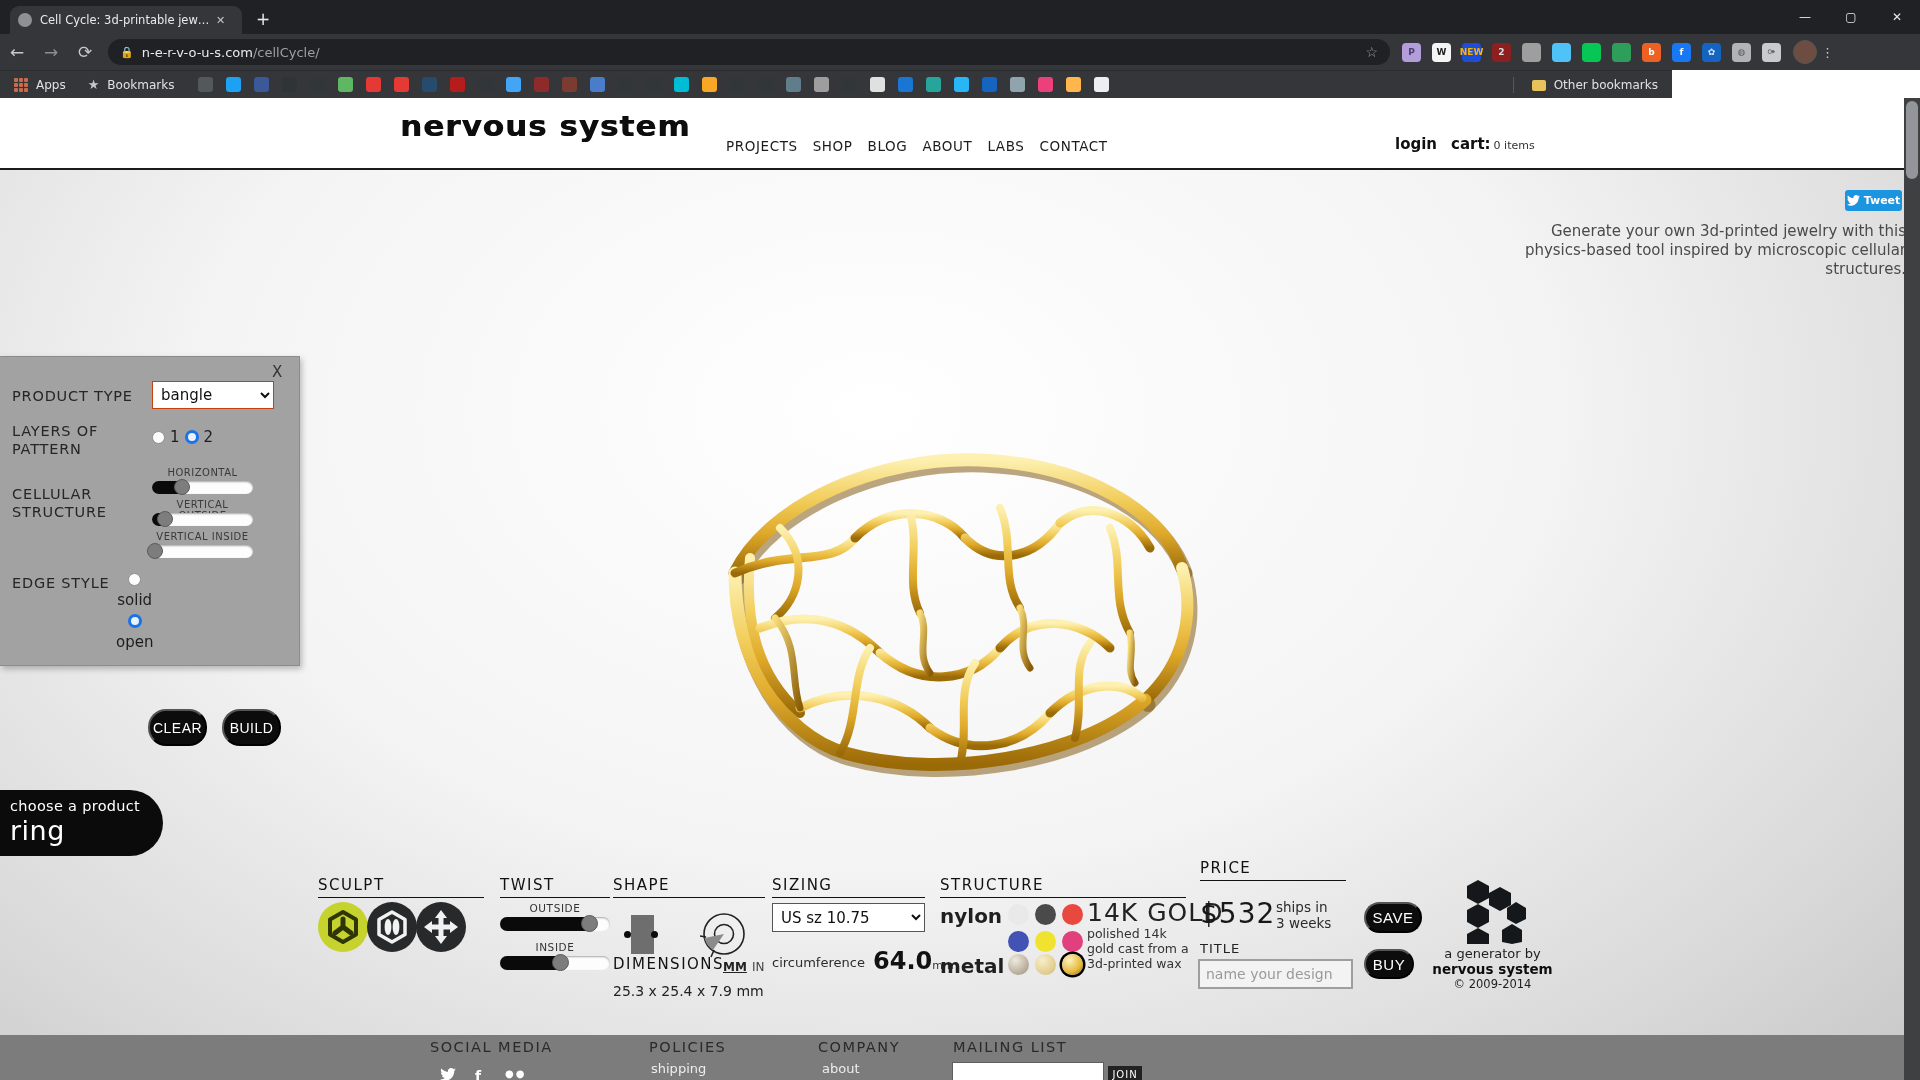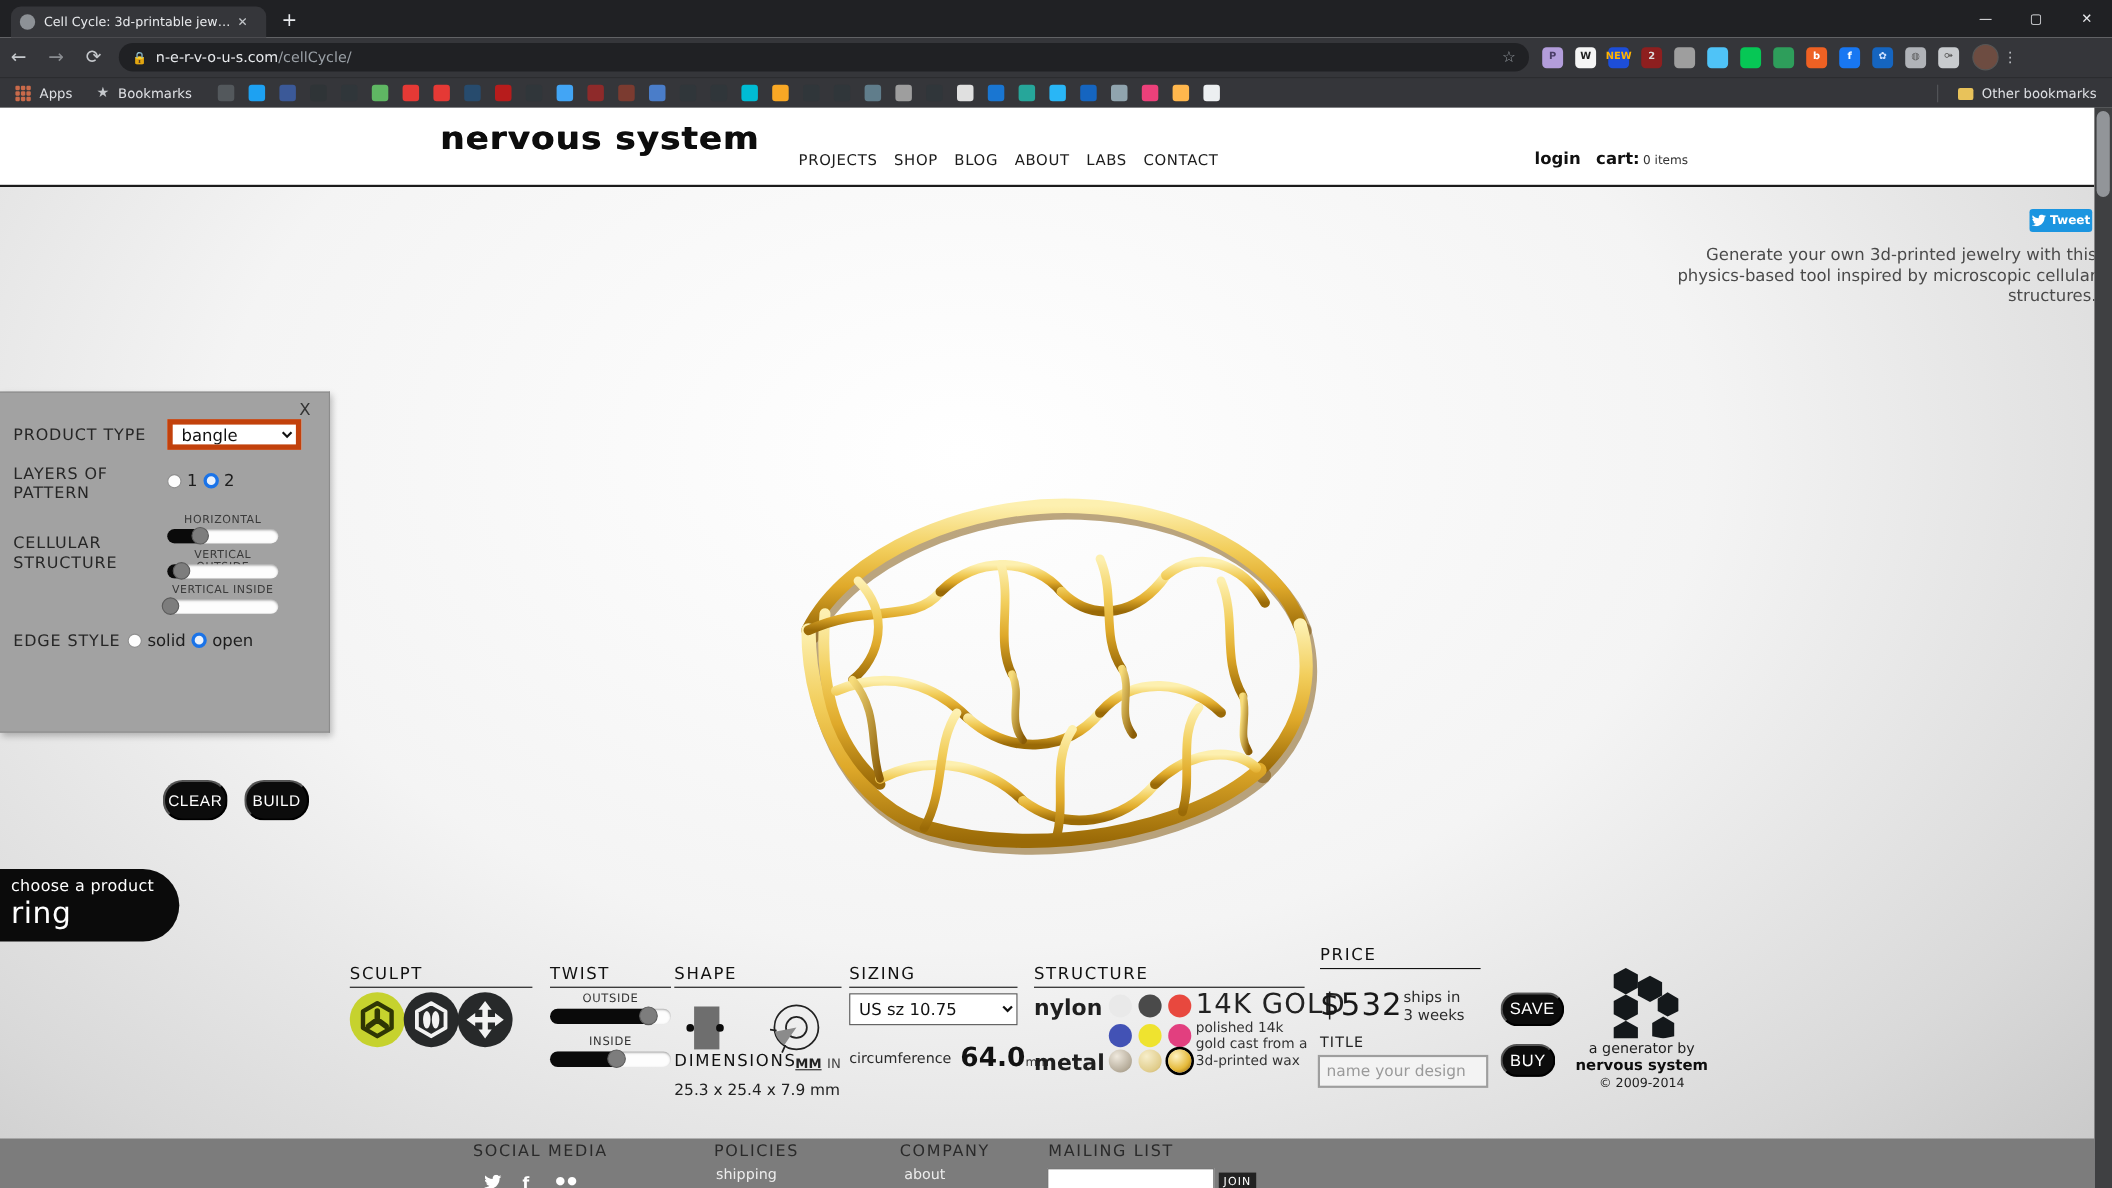--- a/index.html
+++ b/index.html
@@ -24,21 +24,21 @@
   #omnibox { position:relative; margin-left:6px; width:1282px; height:26px; background:#202124; border-radius:13px; display:flex; align-items:center; padding:0 12px; }
   .lock-icon { color:#9aa0a6; font-size:11px; margin-right:8px; }
   .url-domain { color:#e8eaed; font-size:13px; }
   .url-path { color:#9aa0a6; font-size:13px; }
   .star-icon { margin-left:auto; color:#9aa0a6; font-size:14px; }
   #extrow { display:flex; align-items:center; gap:11px; margin-left:12px; }
   .ext { width:19px; height:19px; border-radius:4px; display:flex; align-items:center; justify-content:center; font-size:9px; font-weight:bold; color:#fff; }
   .avatar { width:24px; height:24px; border-radius:50%; background:#6d4c41; border:1px solid #555; }
   .menu-dots { color:#c5c8cc; font-size:13px; margin-left:4px; letter-spacing:0; }
 
-  #bookmarksbar { left:0; top:70px; width:1920px; height:28px; background:#35363a; display:flex; align-items:center; border-top:1px solid #2b2c2f; }
+  #bookmarksbar { left:0; top:70px; width:1672px; height:28px; background:#35363a; display:flex; align-items:center; border-top:1px solid #2b2c2f; }
   .apps-grid { width:14px; height:14px; margin-left:14px; display:grid; grid-template-columns:repeat(3,4px); grid-gap:1px; }
   .apps-grid i { width:4px; height:4px; background:#c96a4a; border-radius:1px; }
   .bm-label { color:#dfe1e5; font-size:12px; margin-left:8px; }
   .bm-star { color:#c5c8cc; font-size:13px; margin-left:22px; }
   #favrow { display:flex; align-items:center; gap:13px; margin-left:24px; }
   .fav { width:15px; height:15px; border-radius:3px; flex:0 0 auto; }
   #other-bm { position:absolute; right:14px; top:0; height:28px; display:flex; align-items:center; gap:8px; }
   .folder-icon { width:14px; height:11px; background:#e8c25a; border-radius:2px; }
   .bm-divider { width:1px; height:16px; background:#55575b; margin-right:10px; }
 
@@ -61,21 +61,21 @@
   #page-version { font-size:13px; color:#2e2e2e; margin-left:10px; }
   #page-byline { font-size:15px; color:#222; margin-top:4px; letter-spacing:.3px; }
 
   #tweet-btn { left:1845px; top:92px; width:57px; height:21px; background:#1b95e0; border-radius:3px; color:#fff; font-size:11px; font-weight:bold; display:flex; align-items:center; justify-content:center; gap:4px; }
   #hero-desc { left:1518px; top:124px; width:388px; text-align:right; font-size:15px; line-height:19px; color:#4a4a4a; }
 
   
   #panel { left:0; top:258px; width:300px; height:310px; background:#a2a2a2; border:1px solid #8c8c8c; border-left:none; box-shadow:2px 3px 6px rgba(0,0,0,.25); }
   #panel-close { left:272px; top:6px; font-size:15px; color:#333; }
   .p-label { position:absolute; left:12px; font-size:14.5px; color:#262626; letter-spacing:.8px; }
-  #product-select { left:152px; top:24px; width:122px; height:28px; font-size:15px; font-family:inherit; background:#fff; border:5px solid #c2410c; border-radius:0; padding:0 4px; color:#111; }
+  #product-select { left:152px; top:24px; width:122px; height:28px; font-size:15px; font-family:inherit; background:#fff; border:1px solid #c2410c; border-radius:0; padding:0 4px; color:#111; }
   .radio-row { position:absolute; display:flex; align-items:center; gap:5px; font-size:15px; color:#1d1d1d; }
   .radio { width:13px; height:13px; border-radius:50%; background:#fdfdfd; border:1px solid #8f8f8f; display:inline-block; }
   .radio.sel { background:#eaf2fd; border:3.5px solid #1a73e8; width:14px; height:14px; }
   .slider-label { position:absolute; font-size:10px; color:#3a3a3a; letter-spacing:.5px; width:101px; text-align:center; }
   .slider { position:absolute; width:101px; height:13px; background:#fdfdfd; border-radius:7px; box-shadow:inset 0 1px 2px rgba(0,0,0,.35); }
   .slider .fill { position:absolute; left:0; top:0; bottom:0; background:#0a0a0a; border-radius:7px 0 0 7px; }
   .slider .knob { position:absolute; top:-2px; width:16px; height:16px; border-radius:50%; background:#7d7d7d; border:1px solid #5b5b5b; transform:translateX(-8px); }
   .pill-btn { position:absolute; background:#0c0c0c; color:#fff; border-radius:18px; font-size:14px; letter-spacing:.5px; display:flex; align-items:center; justify-content:center; }
   #clear-btn { left:148px; top:352px; width:59px; height:37px; }
   #build-btn { left:222px; top:352px; width:59px; height:37px; }
@@ -336,21 +336,21 @@
       <div class="slider" style="left:152px; top:156px;">
         <span class="fill" style="width: 13%;"></span>
         <span class="knob" style="left: 13%;"></span>
       </div>
       <span class="slider-label" style="left:152px; top:174px;">VERTICAL INSIDE</span>
       <div class="slider" style="left:152px; top:188px;">
         <span class="fill" style="width: 3%;"></span>
         <span class="knob" style="left: 3%;"></span>
       </div>
       <span class="p-label" style="top:218px">EDGE STYLE</span>
-      <div class="radio-row" style="left:116px; top:216px;">
+      <div class="radio-row" style="left:116px; top:216px;flex-direction:column;">
         <span class="radio"></span>
         <span>solid</span>
         <span class="radio sel"></span>
         <span>open</span>
       </div>
       <button class="pill-btn" id="clear-btn">CLEAR</button>
       <button class="pill-btn" id="build-btn">BUILD</button>
     </div>
 
     <div class="abs" id="chooser">

